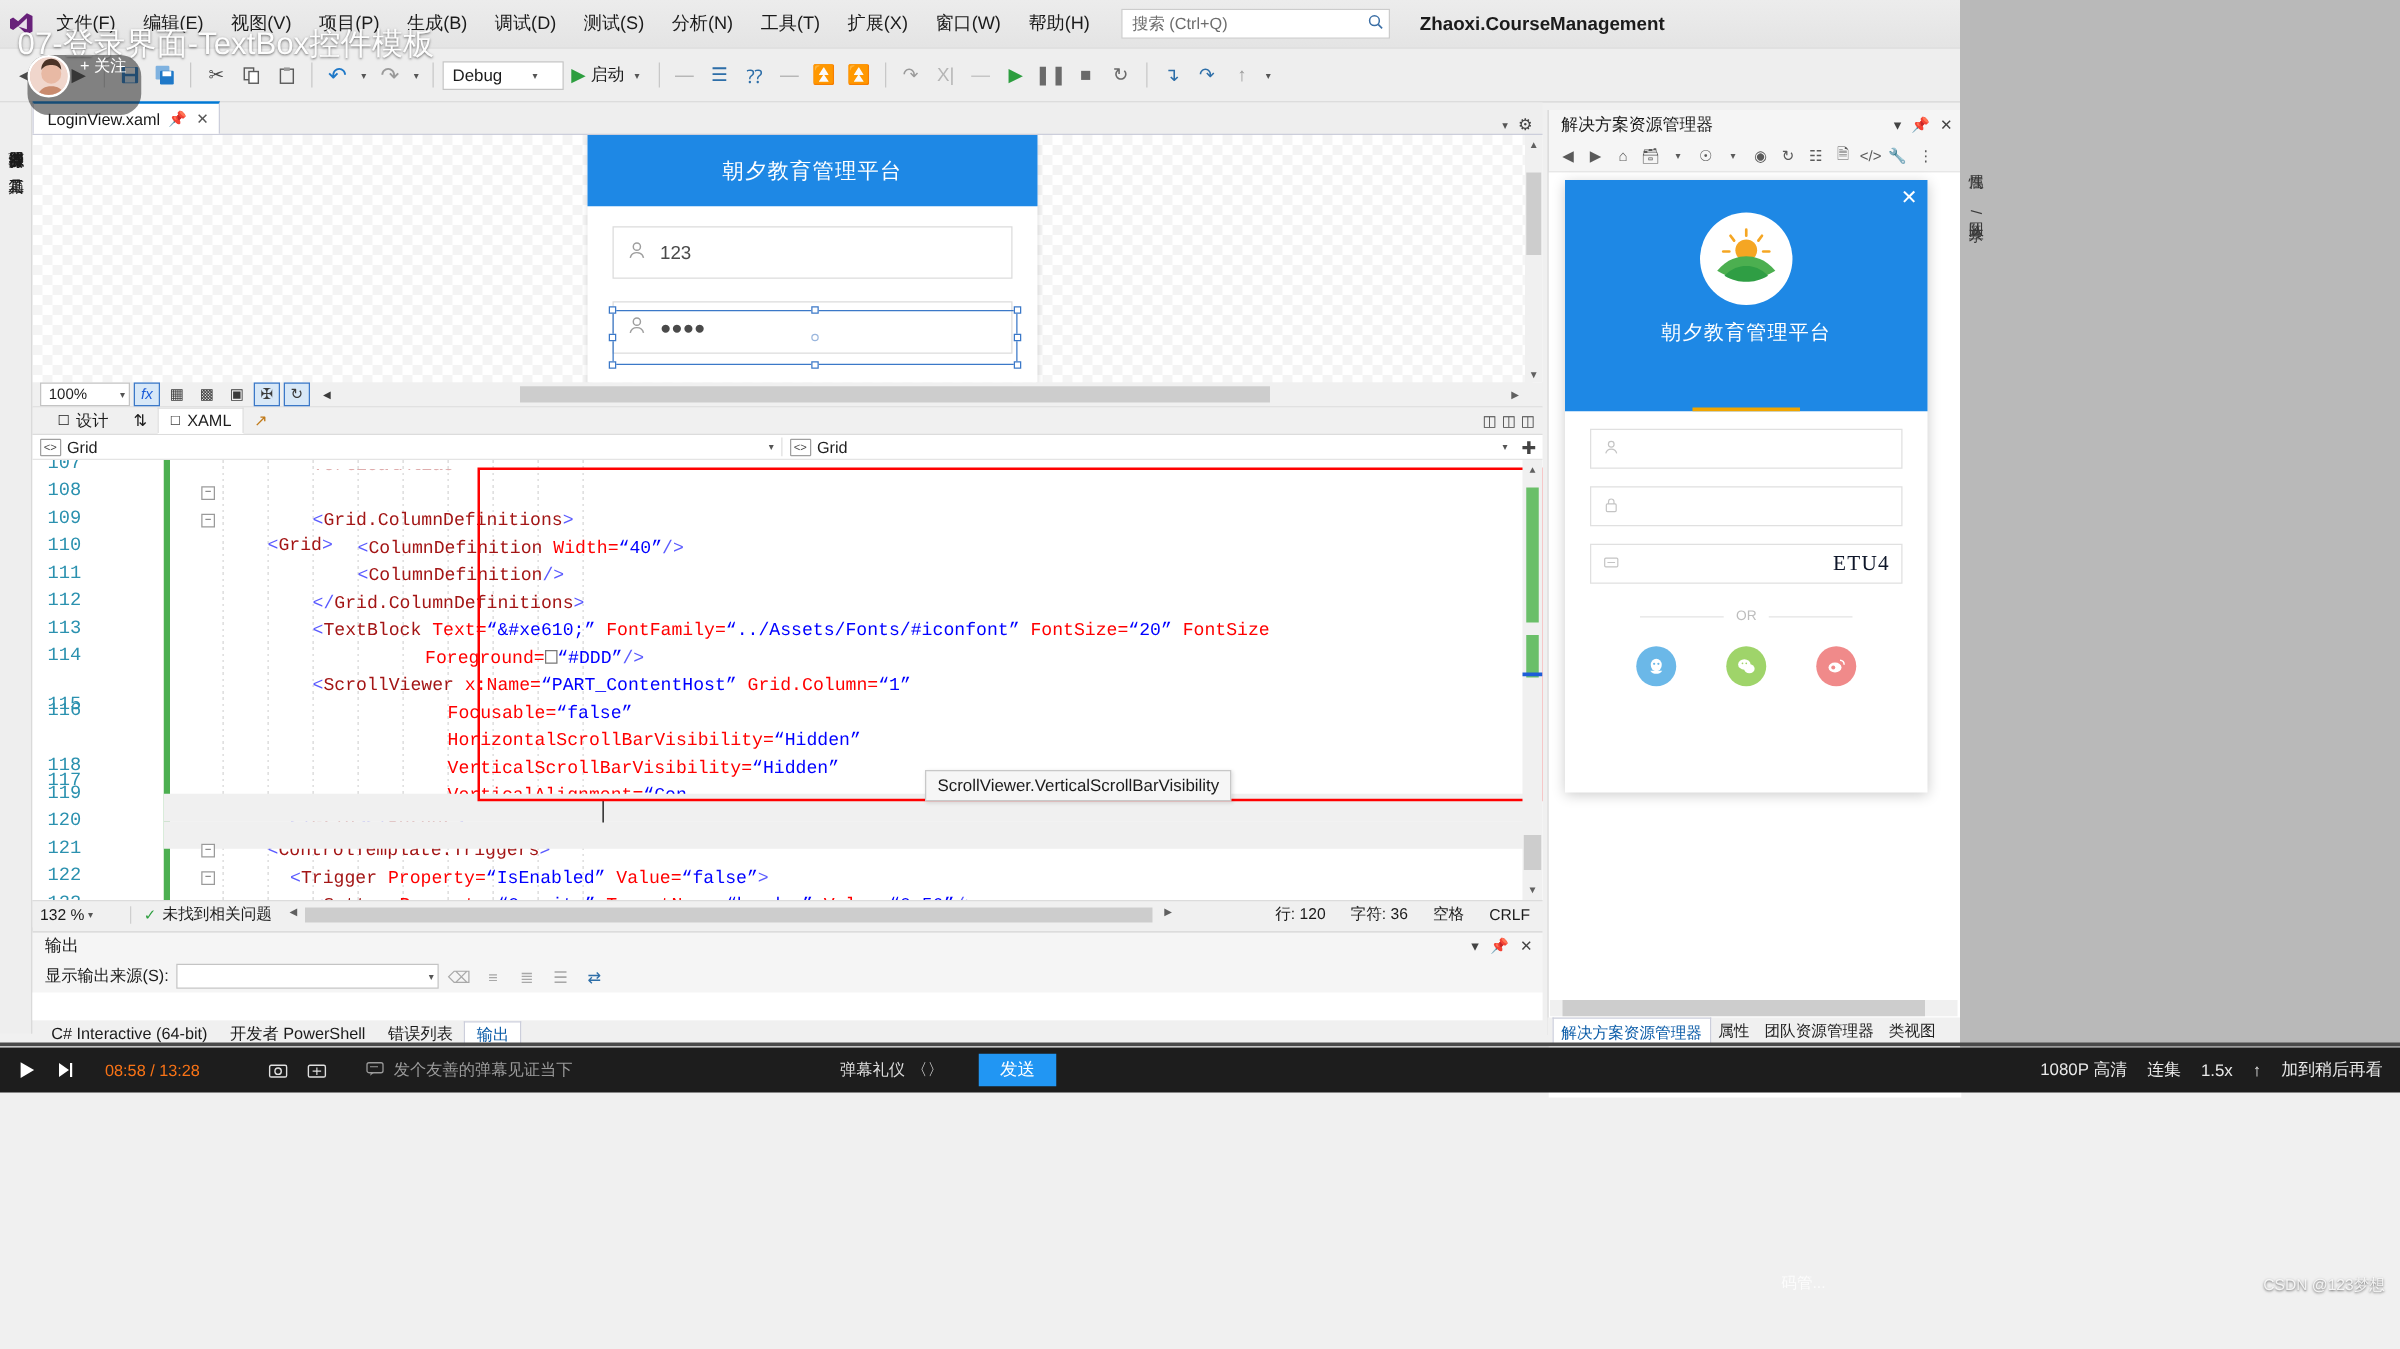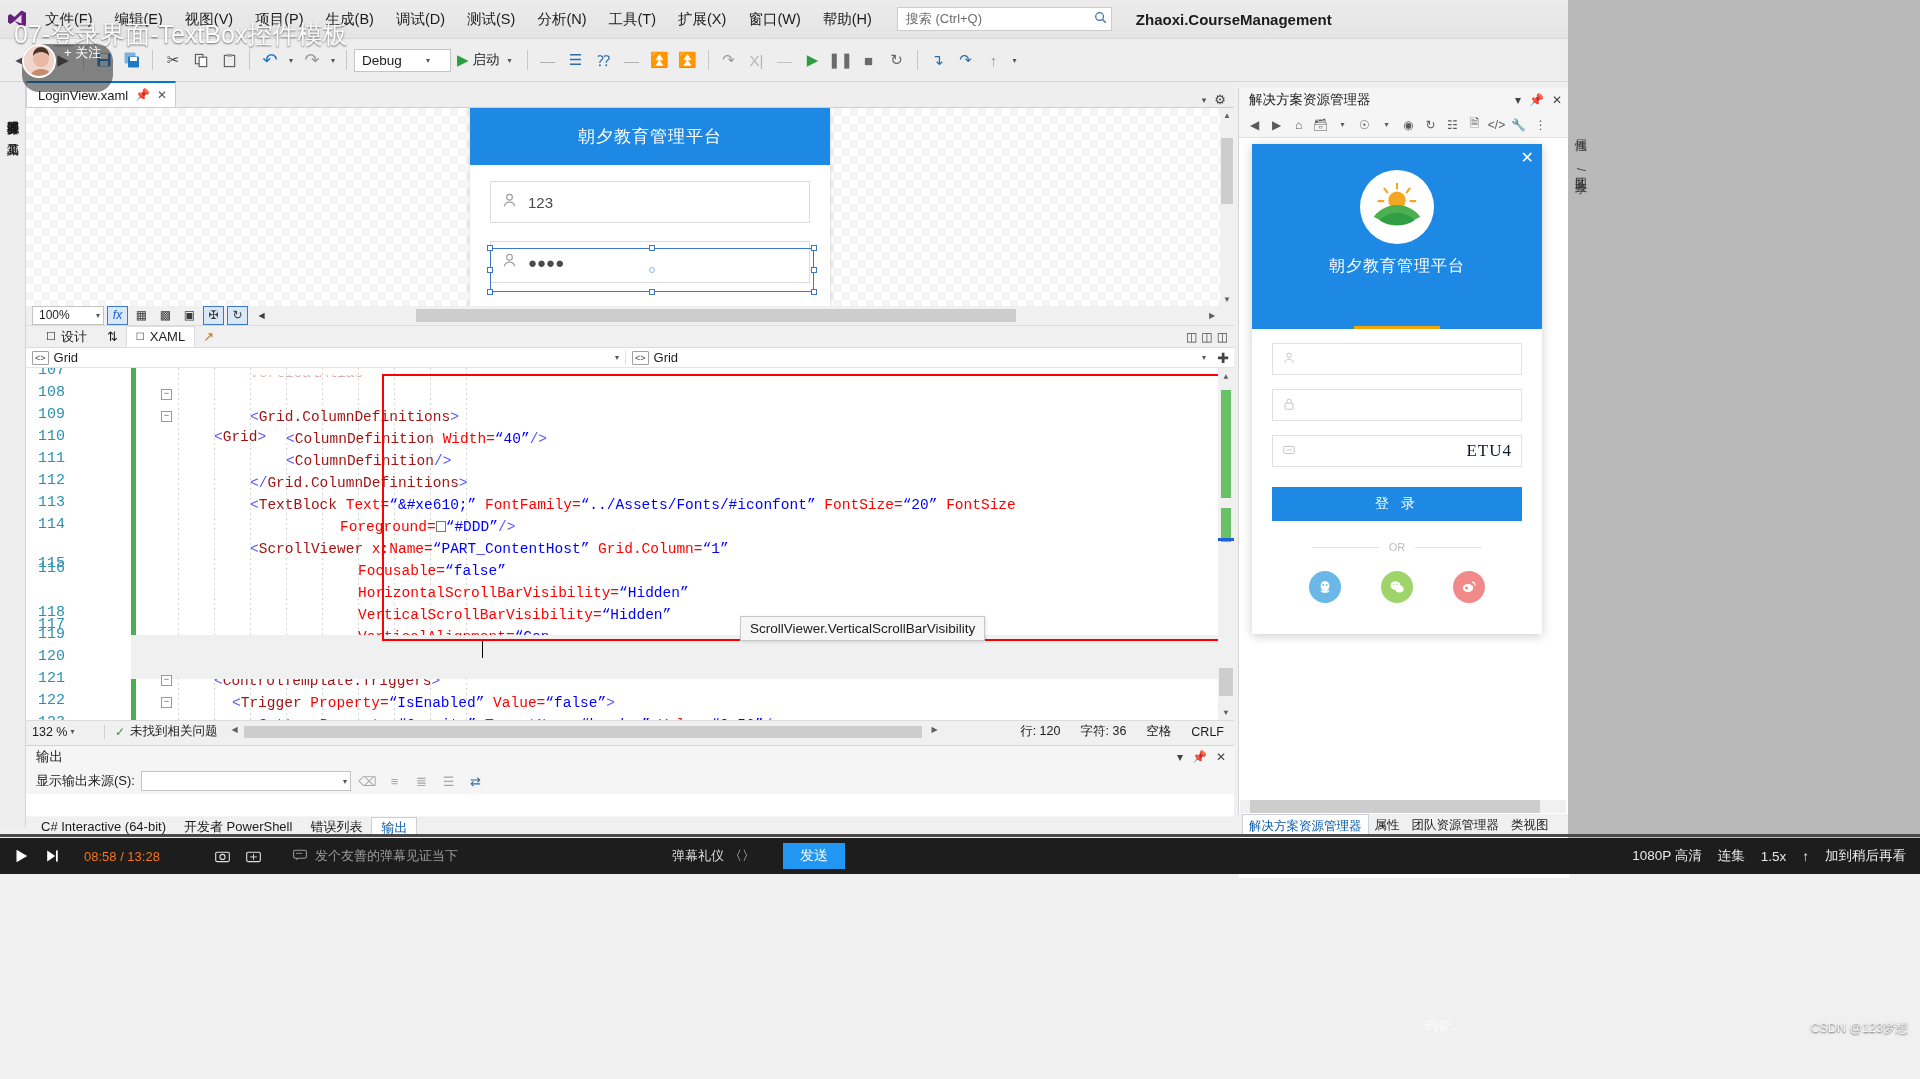--- a/index.html
+++ b/index.html
@@ -868,21 +868,20 @@
   </div>
   <div class="lw-field">
     <span class="lf-ico">
       <svg width="14" height="14" viewBox="0 0 16 16">
           <rect x="2" y="4" width="12" height="8" rx="1" fill="none" stroke="#c4c4c4" stroke-width="1.1"></rect>
           <line x1="4.5" y1="8" x2="11.5" y2="8" stroke="#c4c4c4" stroke-width="1"></line>
         </svg>
     </span>
     <span class="lf-val">ETU4</span>
   </div>
-  <div id="lw-btn">登 录</div>
   <div id="lw-or">
     <span class="rule"></span>
     <span>OR</span>
     <span class="rule"></span>
   </div>
   <div id="lw-social">
     <div class="soc" id="soc-qq">
       <svg width="16" height="16" viewBox="0 0 16 16">
           <ellipse cx="8" cy="7" rx="4.4" ry="5" fill="#fff"></ellipse>
           <circle cx="6.3" cy="6" r=".9" fill="#6bb8e8"></circle>

